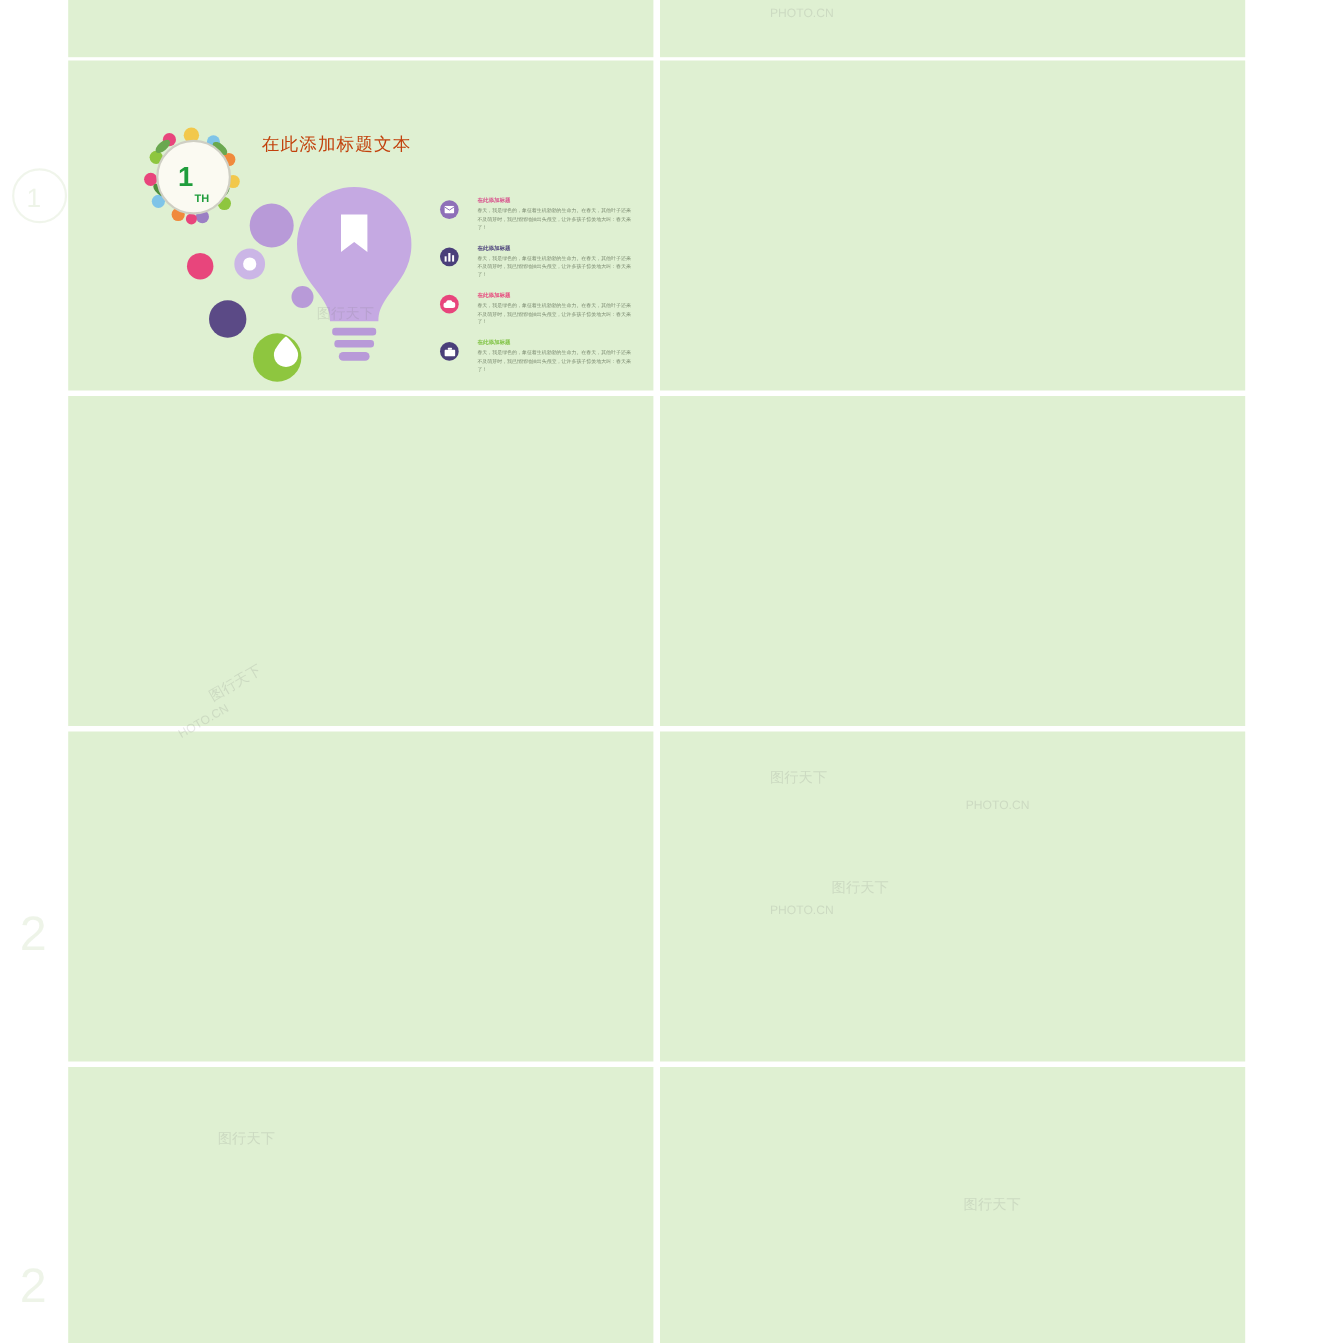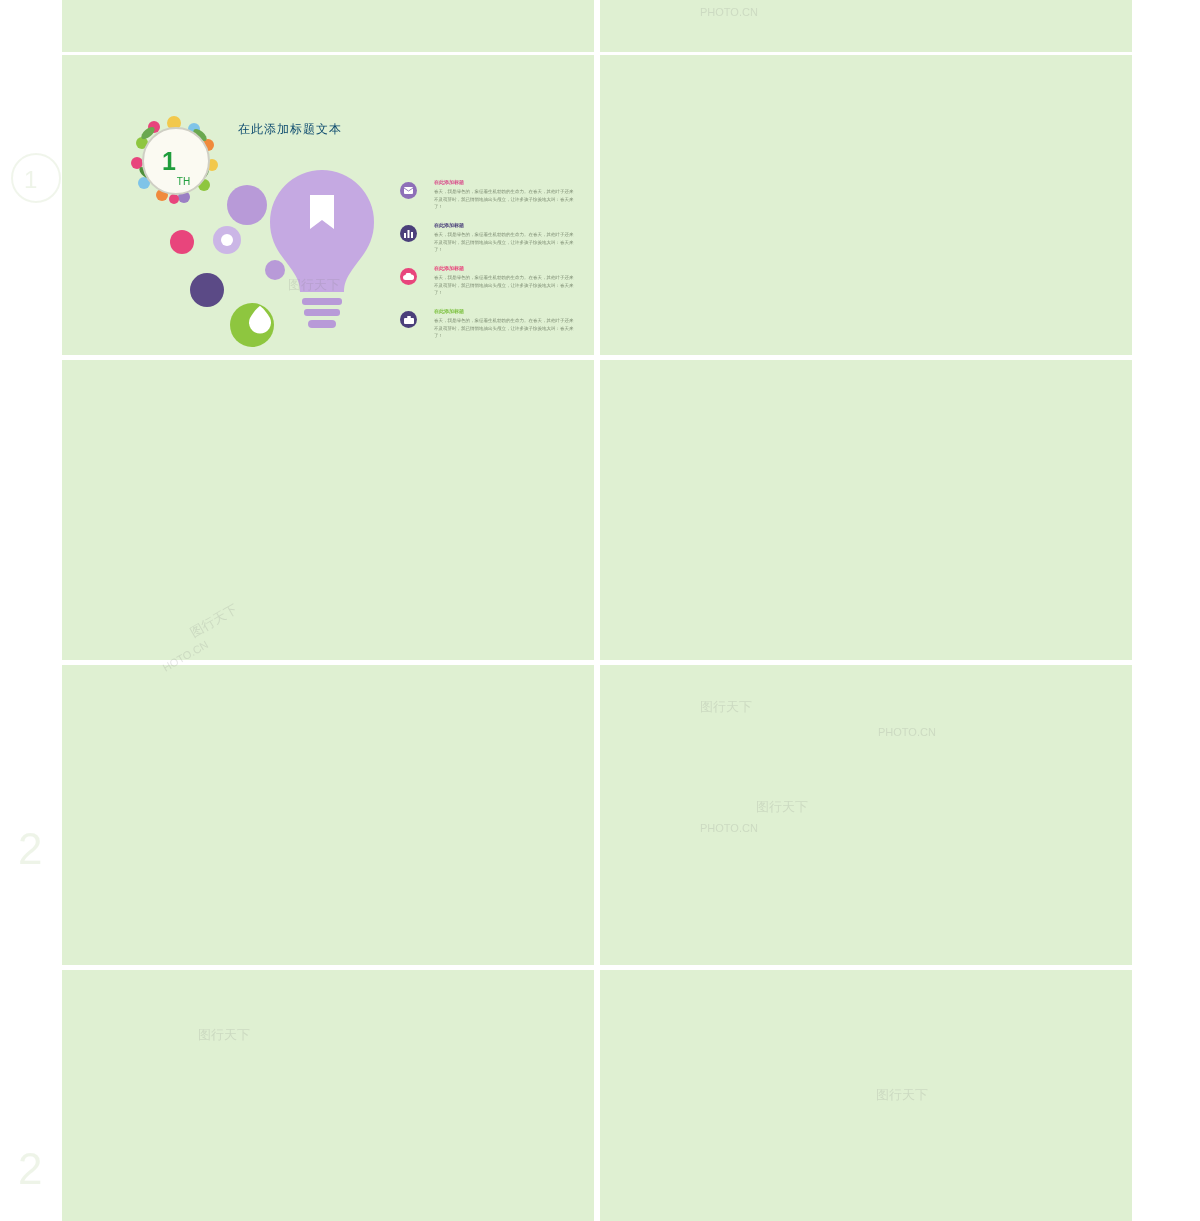--- a/index.html
+++ b/index.html
@@ -11,26 +11,26 @@
   .s-r0c1{left:600px;top:-38px;width:532px;height:90px;}
   .s-r1c0{left:62px;top:55px;width:532px;height:300px;}
   .s-r1c1{left:600px;top:55px;width:532px;height:300px;}
   .s-r2c0{left:62px;top:360px;width:532px;height:300px;}
   .s-r2c1{left:600px;top:360px;width:532px;height:300px;}
   .s-r3c0{left:62px;top:665px;width:532px;height:300px;}
   .s-r3c1{left:600px;top:665px;width:532px;height:300px;}
   .s-r4c0{left:62px;top:970px;width:532px;height:260px;}
   .s-r4c1{left:600px;top:970px;width:532px;height:260px;}
 
-  .title{position:absolute;font-size:12px;color:#0c4a6e;letter-spacing:1px;}
+  .title{position:absolute;font-size:16px;color:#c2410c;letter-spacing:1px;}
   .wreath{position:absolute;width:92px;height:92px;}
   .wreath .ring{position:absolute;left:14px;top:14px;width:64px;height:64px;border-radius:50%;background:#fbfaf2;border:2px solid #cfcfc4;
      display:flex;align-items:center;justify-content:center;}
   .wreath .num{font-size:25px;color:#1f9d3c;font-weight:bold;line-height:1;}
-  .wreath .th{font-size:10px;color:#1f9d3c;font-weight:normal;align-self:flex-end;margin-bottom:6px;margin-left:1px;}
+  .wreath .th{font-size:10px;color:#1f9d3c;font-weight:bold;align-self:flex-end;margin-bottom:6px;margin-left:1px;}
 
   .bodytext{position:absolute;font-size:4.5px;color:#7b8a70;line-height:1.7;}
   .lbl{position:absolute;font-size:5px;font-weight:bold;}
   .circ-ico{position:absolute;border-radius:50%;display:flex;align-items:center;justify-content:center;color:#fff;}
 
   
   .wm{position:absolute;color:rgba(120,120,120,.18);font-size:13px;pointer-events:none;user-select:none;}
   .ghost{position:absolute;pointer-events:none;opacity:.35;}
   svg{display:block;}
 </style>

